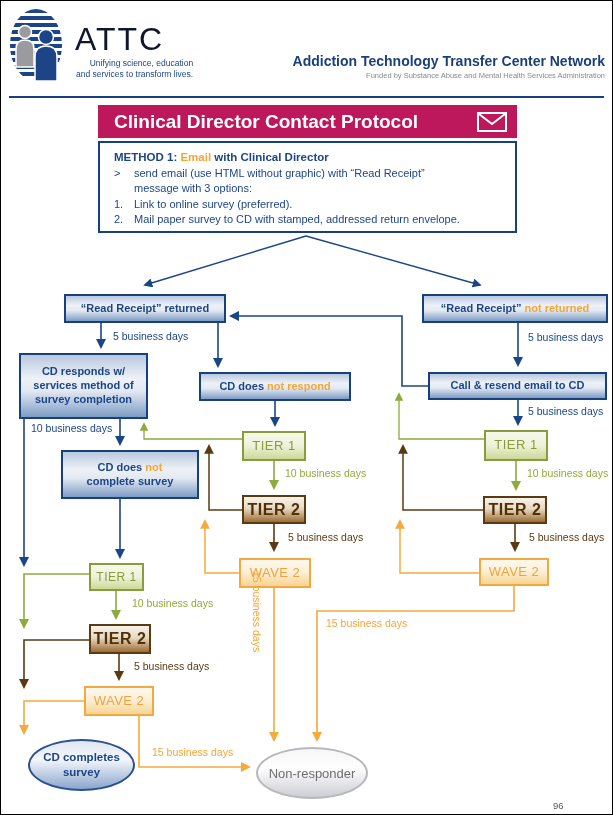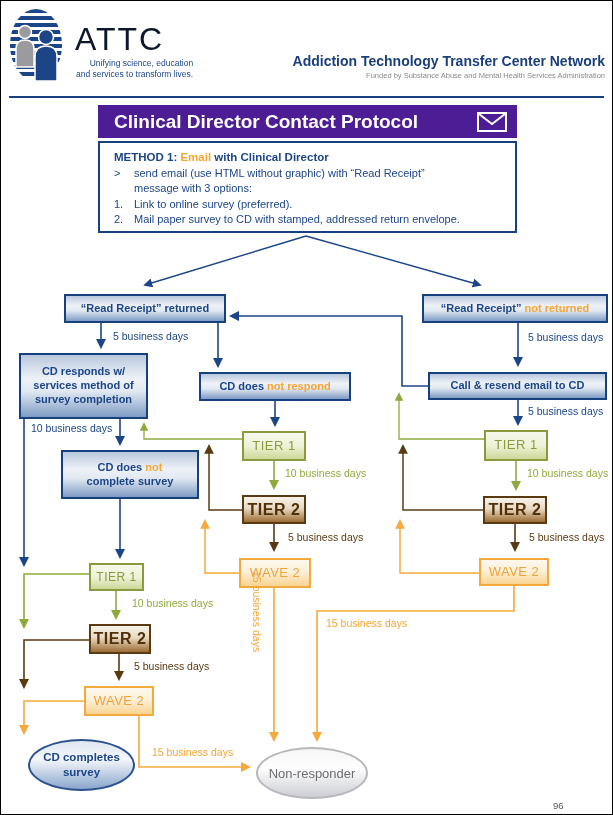--- a/index.html
+++ b/index.html
@@ -9,21 +9,21 @@
     font-family:"Liberation Sans","DejaVu Sans",sans-serif;
   }
   .abs{position:absolute;box-sizing:border-box;}
   
   .attc-word{color:#0f172a;font-size:32px;letter-spacing:2px;font-weight:400;}
   .tagline{color:#1c4587;font-size:8.5px;line-height:1.35;}
   .net-name{color:#1b3f7a;font-size:14px;font-weight:600;text-align:right;white-space:nowrap;}
   .funded{color:#8a8a8e;font-size:7.5px;text-align:right;white-space:nowrap;margin-top:2px;}
   .rule{background:#17407e;height:2px;}
   
-  .banner{background:#4c1d95;display:flex;align-items:center;}
+  .banner{background:#be185d;display:flex;align-items:center;}
   .banner-title{color:#fff;font-size:19px;font-weight:700;padding-left:16px;white-space:nowrap;}
   .method{border:2px solid #17407e;background:#fff;padding:8px 10px 0 14px;color:#1c4587;font-size:11px;}
   .m-head{font-weight:700;font-size:11.5px;margin-bottom:3px;}
   .m-row{display:flex;line-height:1.4;}
   .m-marker{flex:none;width:20px;}
   .hl-orange{color:#f4a636;}
   
   .fbox{display:flex;align-items:center;justify-content:center;text-align:center;
         font-weight:700;font-size:11px;line-height:1.25;}
   .box-blue{border:2px solid #17407e;color:#1c4587;

